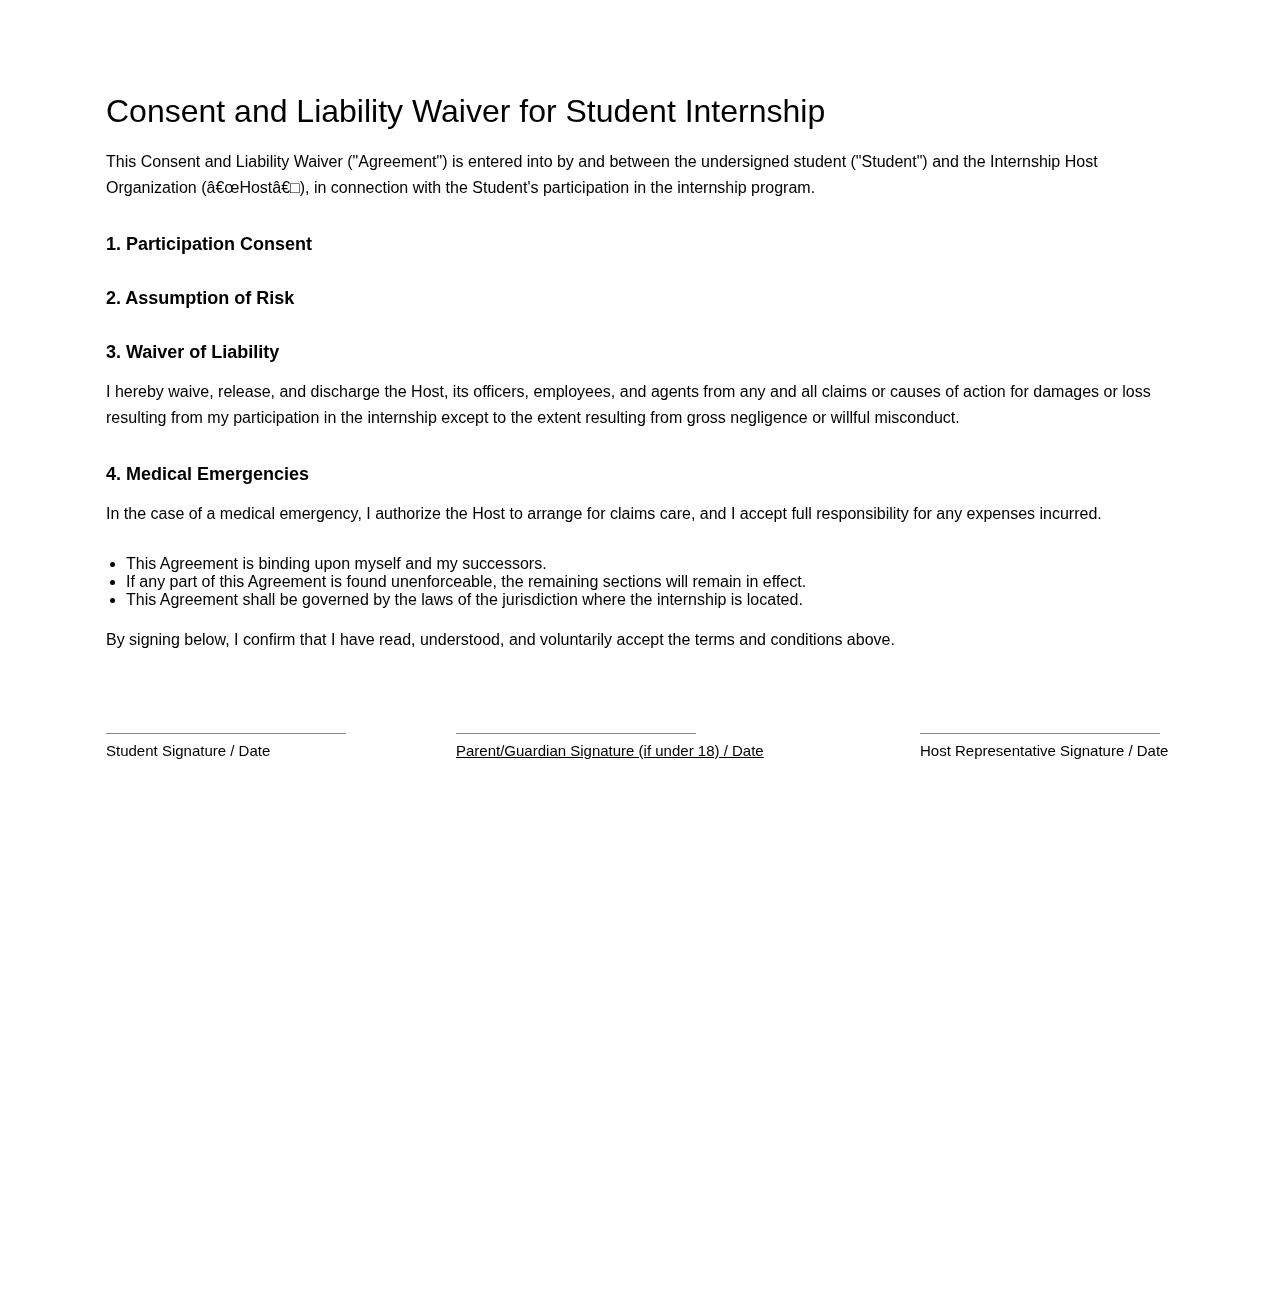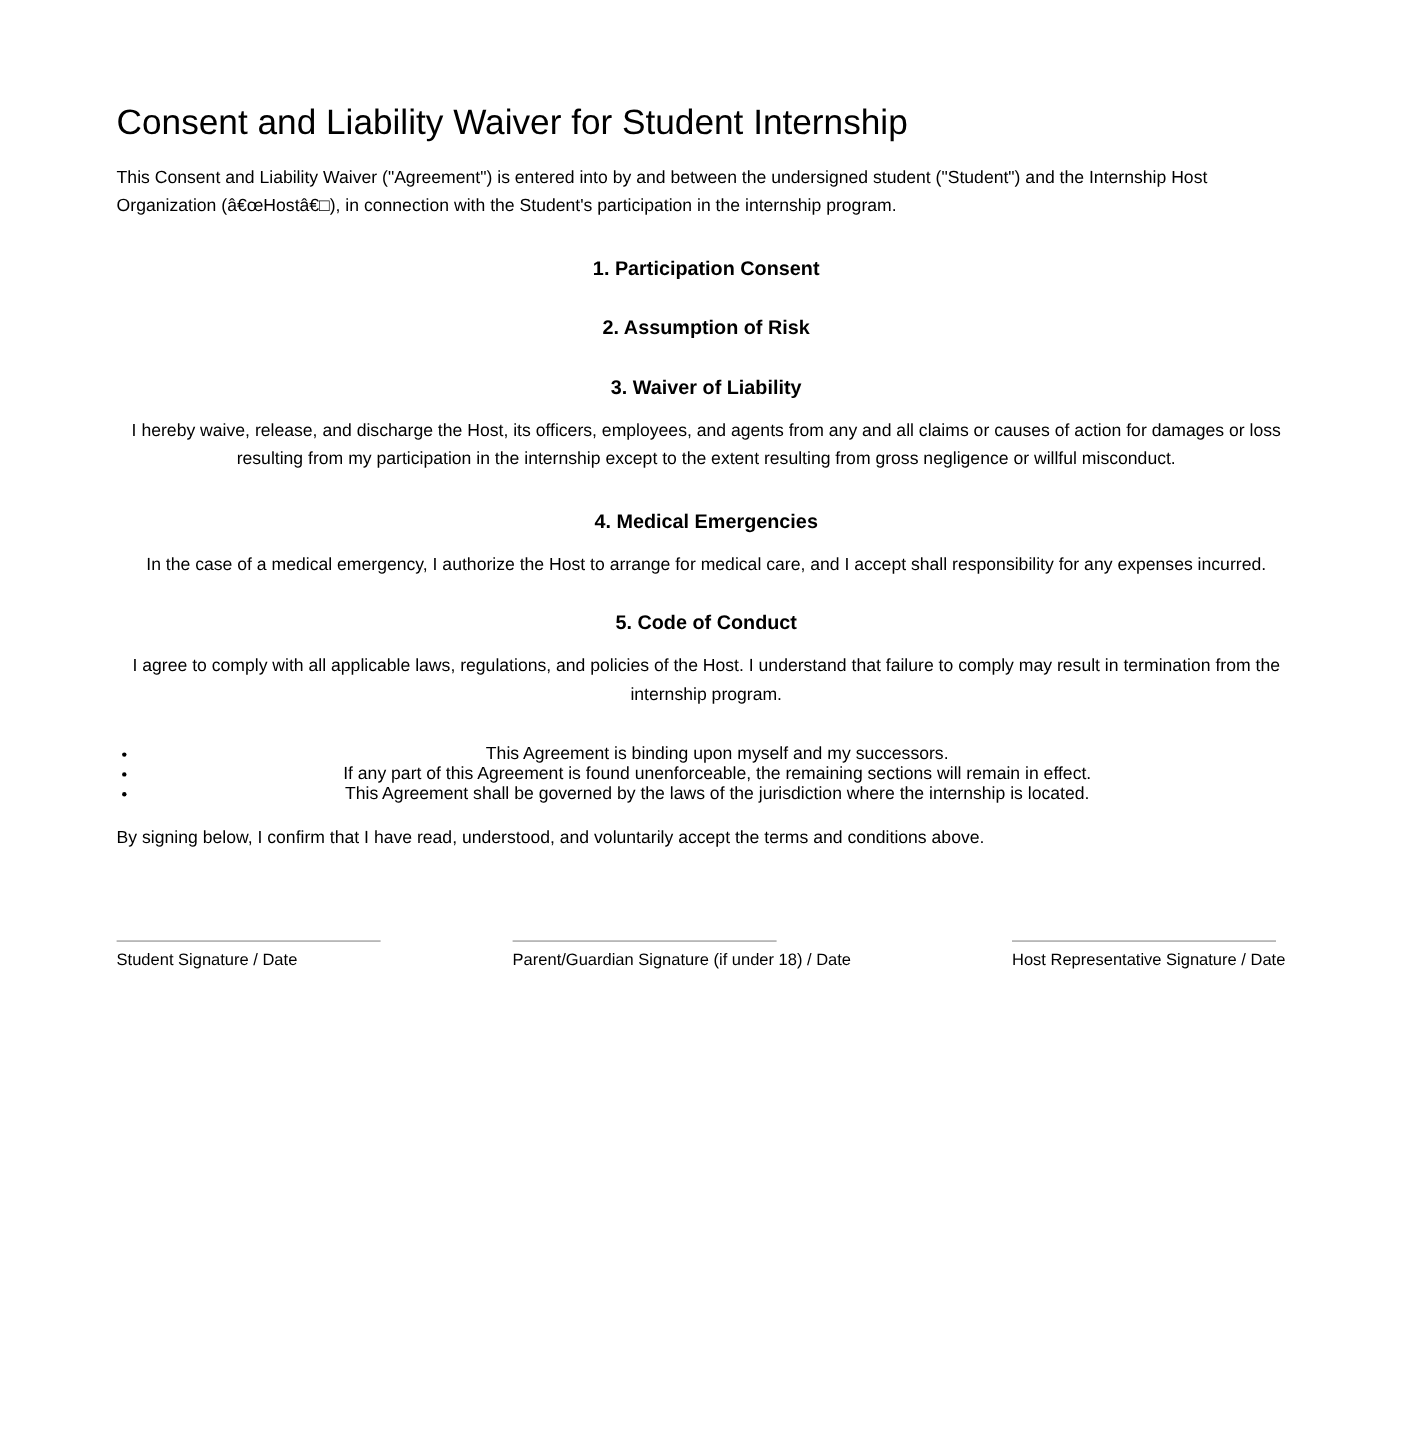--- a/index.html
+++ b/index.html
@@ -13,21 +13,21 @@
       font-size: 32px; font-weight: normal; margin: 0 0 19px 0; line-height: 38px;
       letter-spacing: 0;
     }
     p.body {
       font-size: 16px; line-height: 26px; margin: 0; 
     }
     .intro { margin-bottom: 32px !important; }
     h2 {
       font-size: 18px; font-weight: bold; margin: 0 0 16px 0; line-height: 22px;
     }
-    .section { margin-bottom: 32px; text-align: center; }
+    .section { margin-bottom: 32px; }
     .section p.body { margin: 0; }
     ul.provisions {
       margin: 0 0 18px 0; padding-left: 20px;
       font-size: 16px; line-height: 18px;
     }
     ul.provisions li { margin: 0; }
     .sig-row {
       position: relative; height: 60px; margin-top: 80px; width: 1100px;
     }
     .sig {
@@ -53,44 +53,40 @@
     <h2>2. Assumption of Risk</h2>
   </div>
 
   <div class="section">
     <h2>3. Waiver of Liability</h2>
     <p class="body">I hereby waive, release, and discharge the Host, its officers, employees, and agents from any and all claims or causes of action for damages or loss resulting from my participation in the internship except to the extent resulting from gross negligence or willful misconduct.</p>
   </div>
 
   <div class="section" style="margin-bottom:28px;">
     <h2>4. Medical Emergencies</h2>
-    <p class="body">In the case of a medical emergency, I authorize the Host to arrange for medical care, and I accept shall responsibility for any expenses incurred.</p>
+    <p class="body">In the case of a medical emergency, I authorize the Host to arrange for claims care, and I accept full responsibility for any expenses incurred.</p>
   </div>
 
-  <div class="section">
-    <h2>5. Code of Conduct</h2>
-    <p class="body">I agree to comply with all applicable laws, regulations, and policies of the Host. I understand that failure to comply may result in termination from the internship program.</p>
-  </div>
 
   <div class="section" style="margin-bottom:0;">
     <ul class="provisions">
       <li>This Agreement is binding upon myself and my successors.</li>
       <li>If any part of this Agreement is found unenforceable, the remaining sections will remain in effect.</li>
       <li>This Agreement shall be governed by the laws of the jurisdiction where the internship is located.</li>
     </ul>
   </div>
 
   <p class="body">By signing below, I confirm that I have read, understood, and voluntarily accept the terms and conditions above.</p>
 
   <div class="sig-row">
     <div class="sig" style="left:0;">
       <div class="line"></div>
       <div class="label">Student Signature / Date</div>
     </div>
-    <div class="sig" style="left:360px;">
+    <div class="sig" style="left:350px;text-decoration:underline;">
       <div class="line"></div>
       <div class="label">Parent/Guardian Signature (if under 18) / Date</div>
     </div>
     <div class="sig" style="left:814px;">
       <div class="line"></div>
       <div class="label">Host Representative Signature / Date</div>
     </div>
   </div>
 </div>
 

